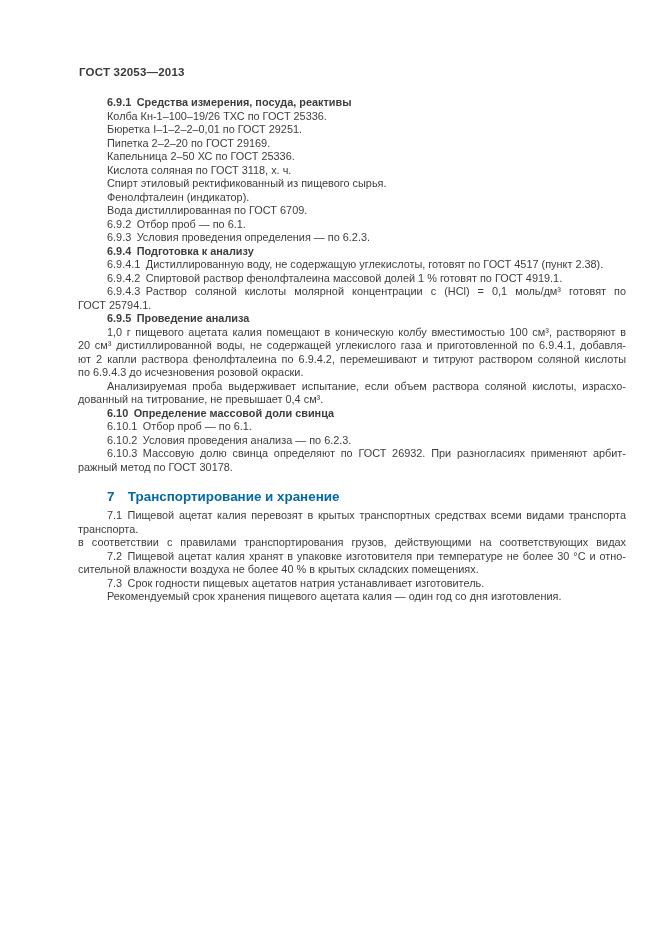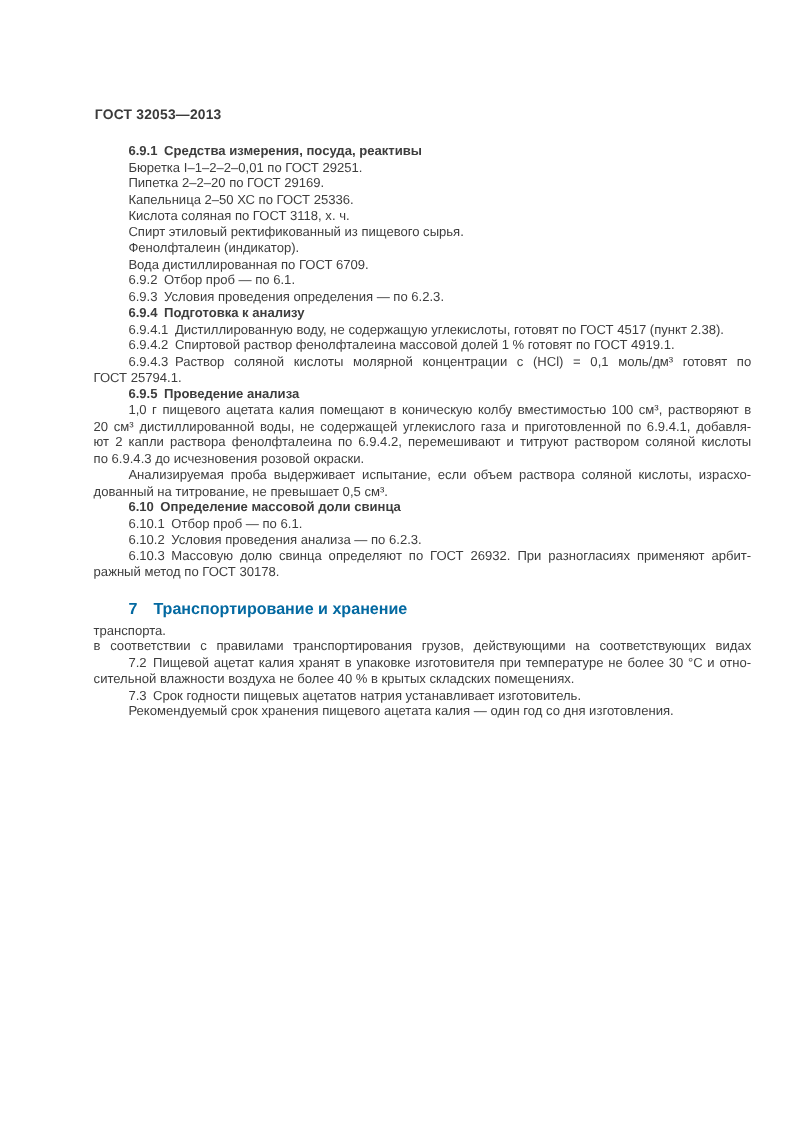--- a/index.html
+++ b/index.html
@@ -7,21 +7,20 @@
     width: 661px; height: 936px;
     background: #ffffff;
     font-family: "Liberation Sans", sans-serif;
     color: #3d3d3d;
   }
   .page {
     position: relative;
     width: 661px; height: 840px;
     background: #ffffff;
     overflow: hidden;
-    margin-top: 24px;
   }
   .running-header {
     position: absolute;
     left: 79px; top: 66px;
     font-size: 11.5px;
     font-weight: bold;
     color: #3a3a3a;
     letter-spacing: 0.2px;
   }
   .doc-body {
@@ -55,20 +54,23 @@
 </style>
 </head>
 <body>
 
 <div class="page">
   <div class="running-header">ГОСТ 32053—2013</div>
 
   <div class="doc-body">
       <div class="block subheading">
         <div class="line first">6.9.1 Средства измерения, посуда, реактивы</div>
+      </div>
+      <div class="block body">
+        <div class="line first">Колба Кн-1–100–19/26 ТХС по ГОСТ 25336.</div>
       </div>
       <div class="block body">
         <div class="line first">Бюретка I–1–2–2–0,01 по ГОСТ 29251.</div>
       </div>
       <div class="block body">
         <div class="line first">Пипетка 2–2–20 по ГОСТ 29169.</div>
       </div>
       <div class="block body">
         <div class="line first">Капельница 2–50 ХС по ГОСТ 25336.</div>
       </div>
@@ -107,39 +109,40 @@
         <div class="line first">6.9.5 Проведение анализа</div>
       </div>
       <div class="block body">
         <div class="line first cont">1,0 г пищевого ацетата калия помещают в коническую колбу вместимостью 100 см³, растворяют в</div>
         <div class="line cont">20 см³ дистиллированной воды, не содержащей углекислого газа и приготовленной по 6.9.4.1, добавля-</div>
         <div class="line cont">ют 2 капли раствора фенолфталеина по 6.9.4.2, перемешивают и титруют раствором соляной кислоты</div>
         <div class="line">по 6.9.4.3 до исчезновения розовой окраски.</div>
       </div>
       <div class="block body">
         <div class="line first cont">Анализируемая проба выдерживает испытание, если объем раствора соляной кислоты, израсхо-</div>
-        <div class="line">дованный на титрование, не превышает 0,5 см³.</div>
+        <div class="line">дованный на титрование, не превышает 0,4 см³.</div>
       </div>
       <div class="block subheading">
         <div class="line first">6.10 Определение массовой доли свинца</div>
       </div>
       <div class="block body">
         <div class="line first">6.10.1 Отбор проб — по 6.1.</div>
       </div>
       <div class="block body">
         <div class="line first">6.10.2 Условия проведения анализа — по 6.2.3.</div>
       </div>
       <div class="block body">
         <div class="line first cont">6.10.3 Массовую долю свинца определяют по ГОСТ 26932. При разногласиях применяют арбит-</div>
         <div class="line">ражный метод по ГОСТ 30178.</div>
       </div>
       <div class="block section-heading">
         <div class="line first">7  Транспортирование и хранение</div>
       </div>
       <div class="block body">
+        <div class="line first cont">7.1 Пищевой ацетат калия перевозят в крытых транспортных средствах всеми видами транспорта</div>
         <div class="line">транспорта.</div>
         <div class="line cont">в соответствии с правилами транспортирования грузов, действующими на соответствующих видах</div>
       </div>
       <div class="block body">
         <div class="line first cont">7.2 Пищевой ацетат калия хранят в упаковке изготовителя при температуре не более 30 °С и отно-</div>
         <div class="line">сительной влажности воздуха не более 40 % в крытых складских помещениях.</div>
       </div>
       <div class="block body">
         <div class="line first">7.3 Срок годности пищевых ацетатов натрия устанавливает изготовитель.</div>
       </div>

